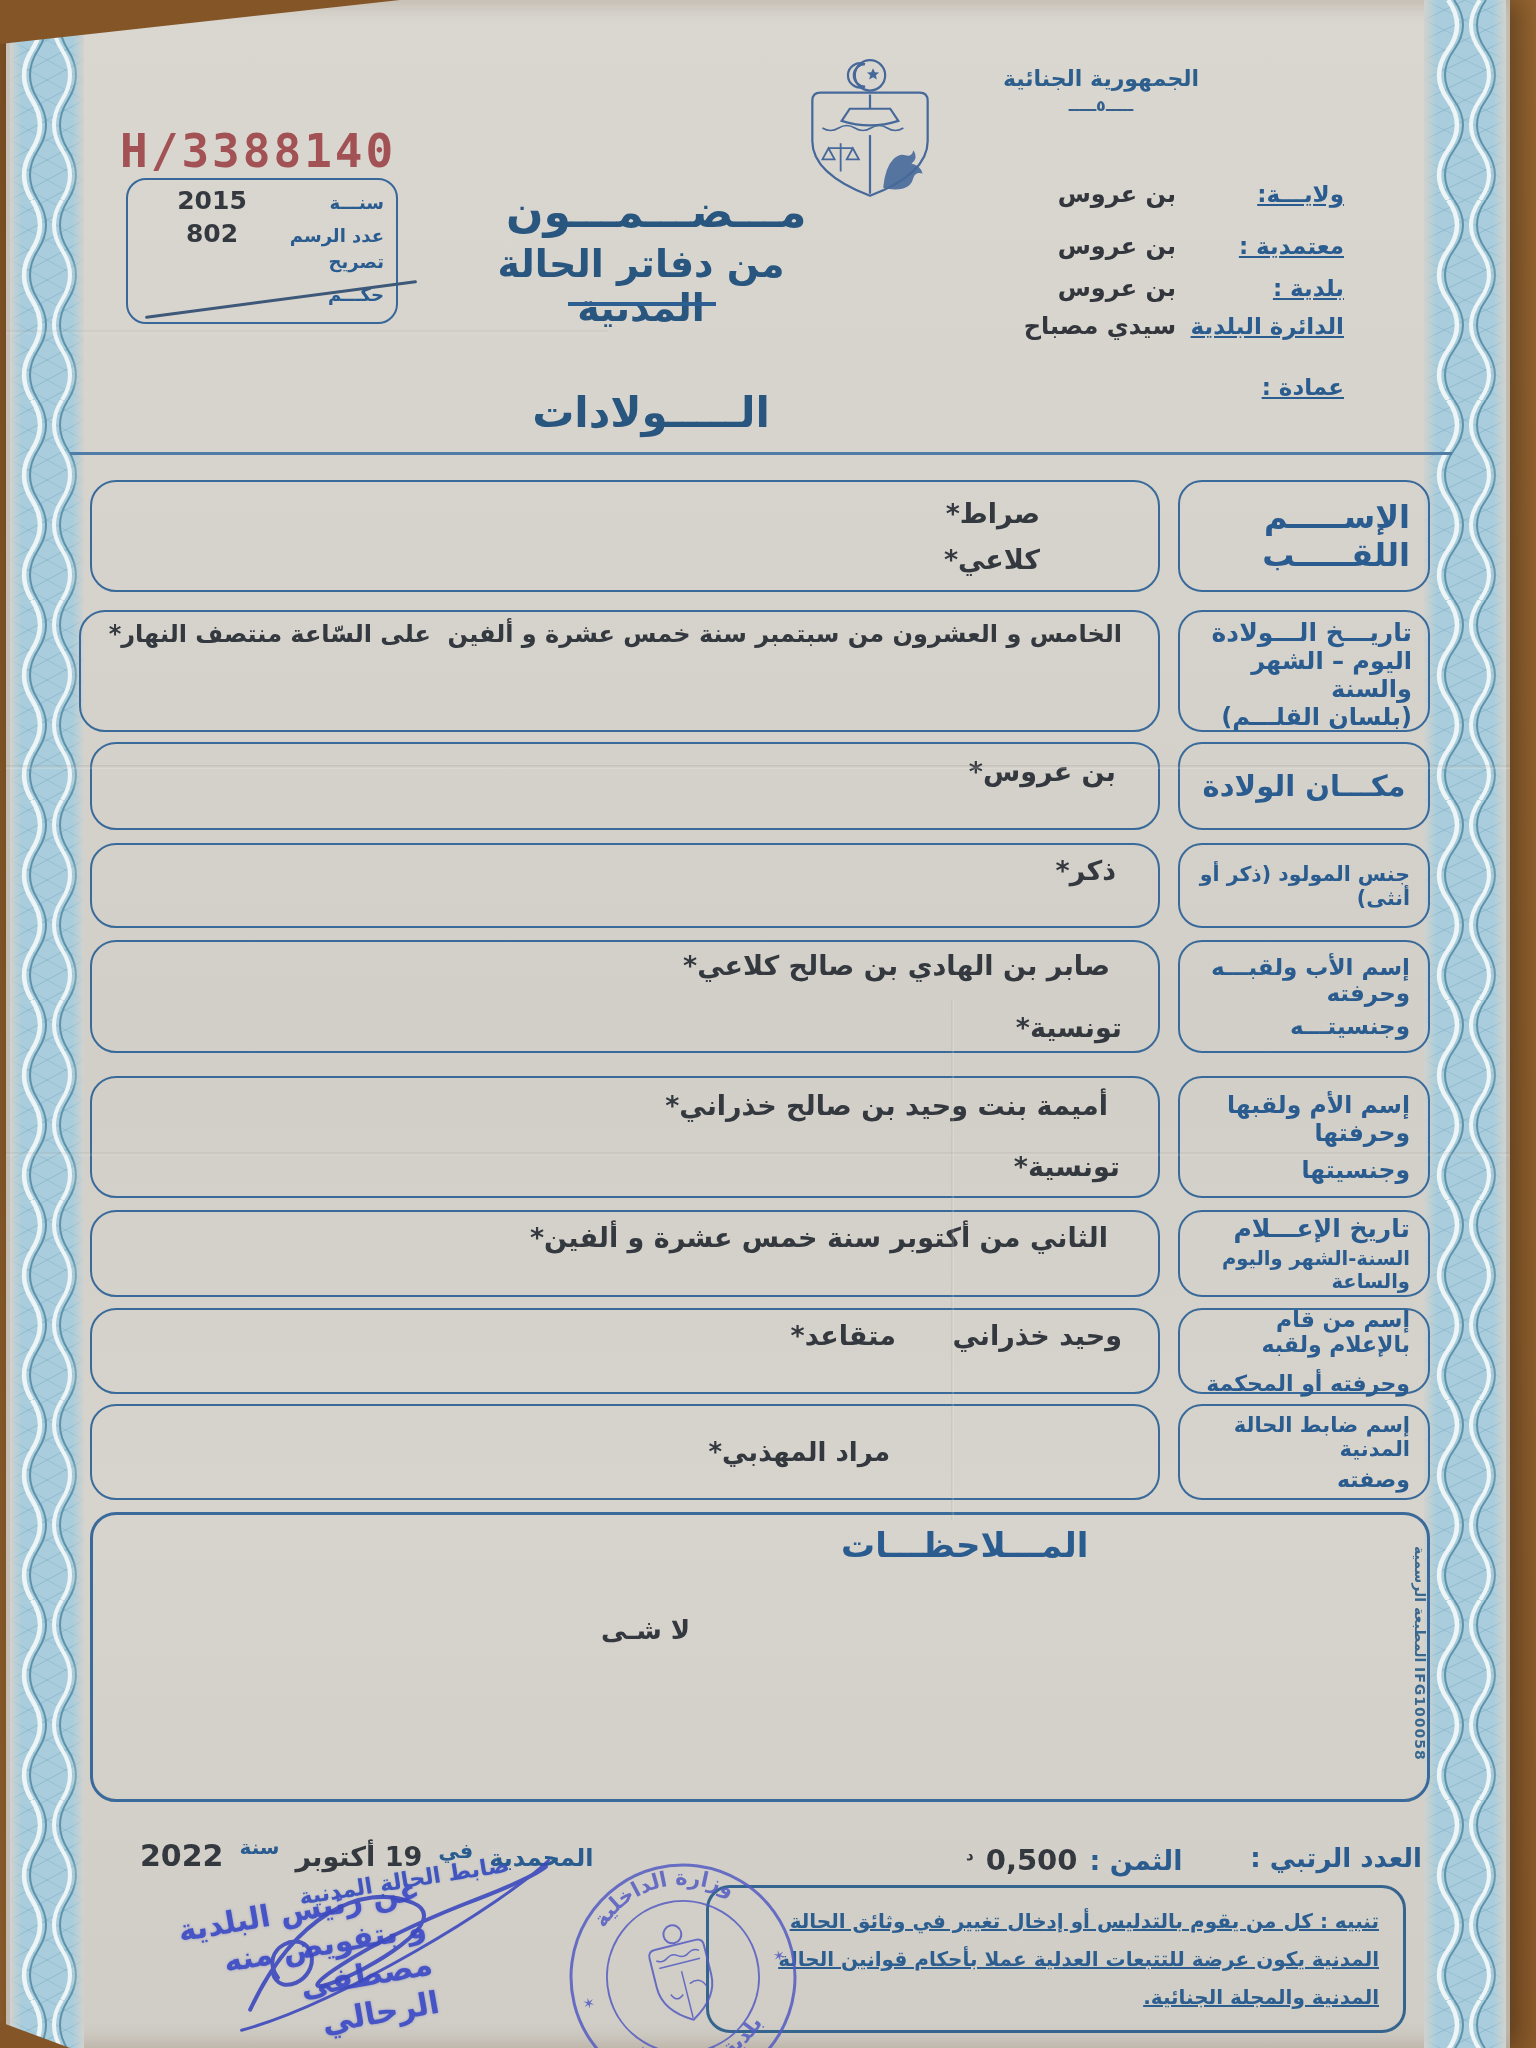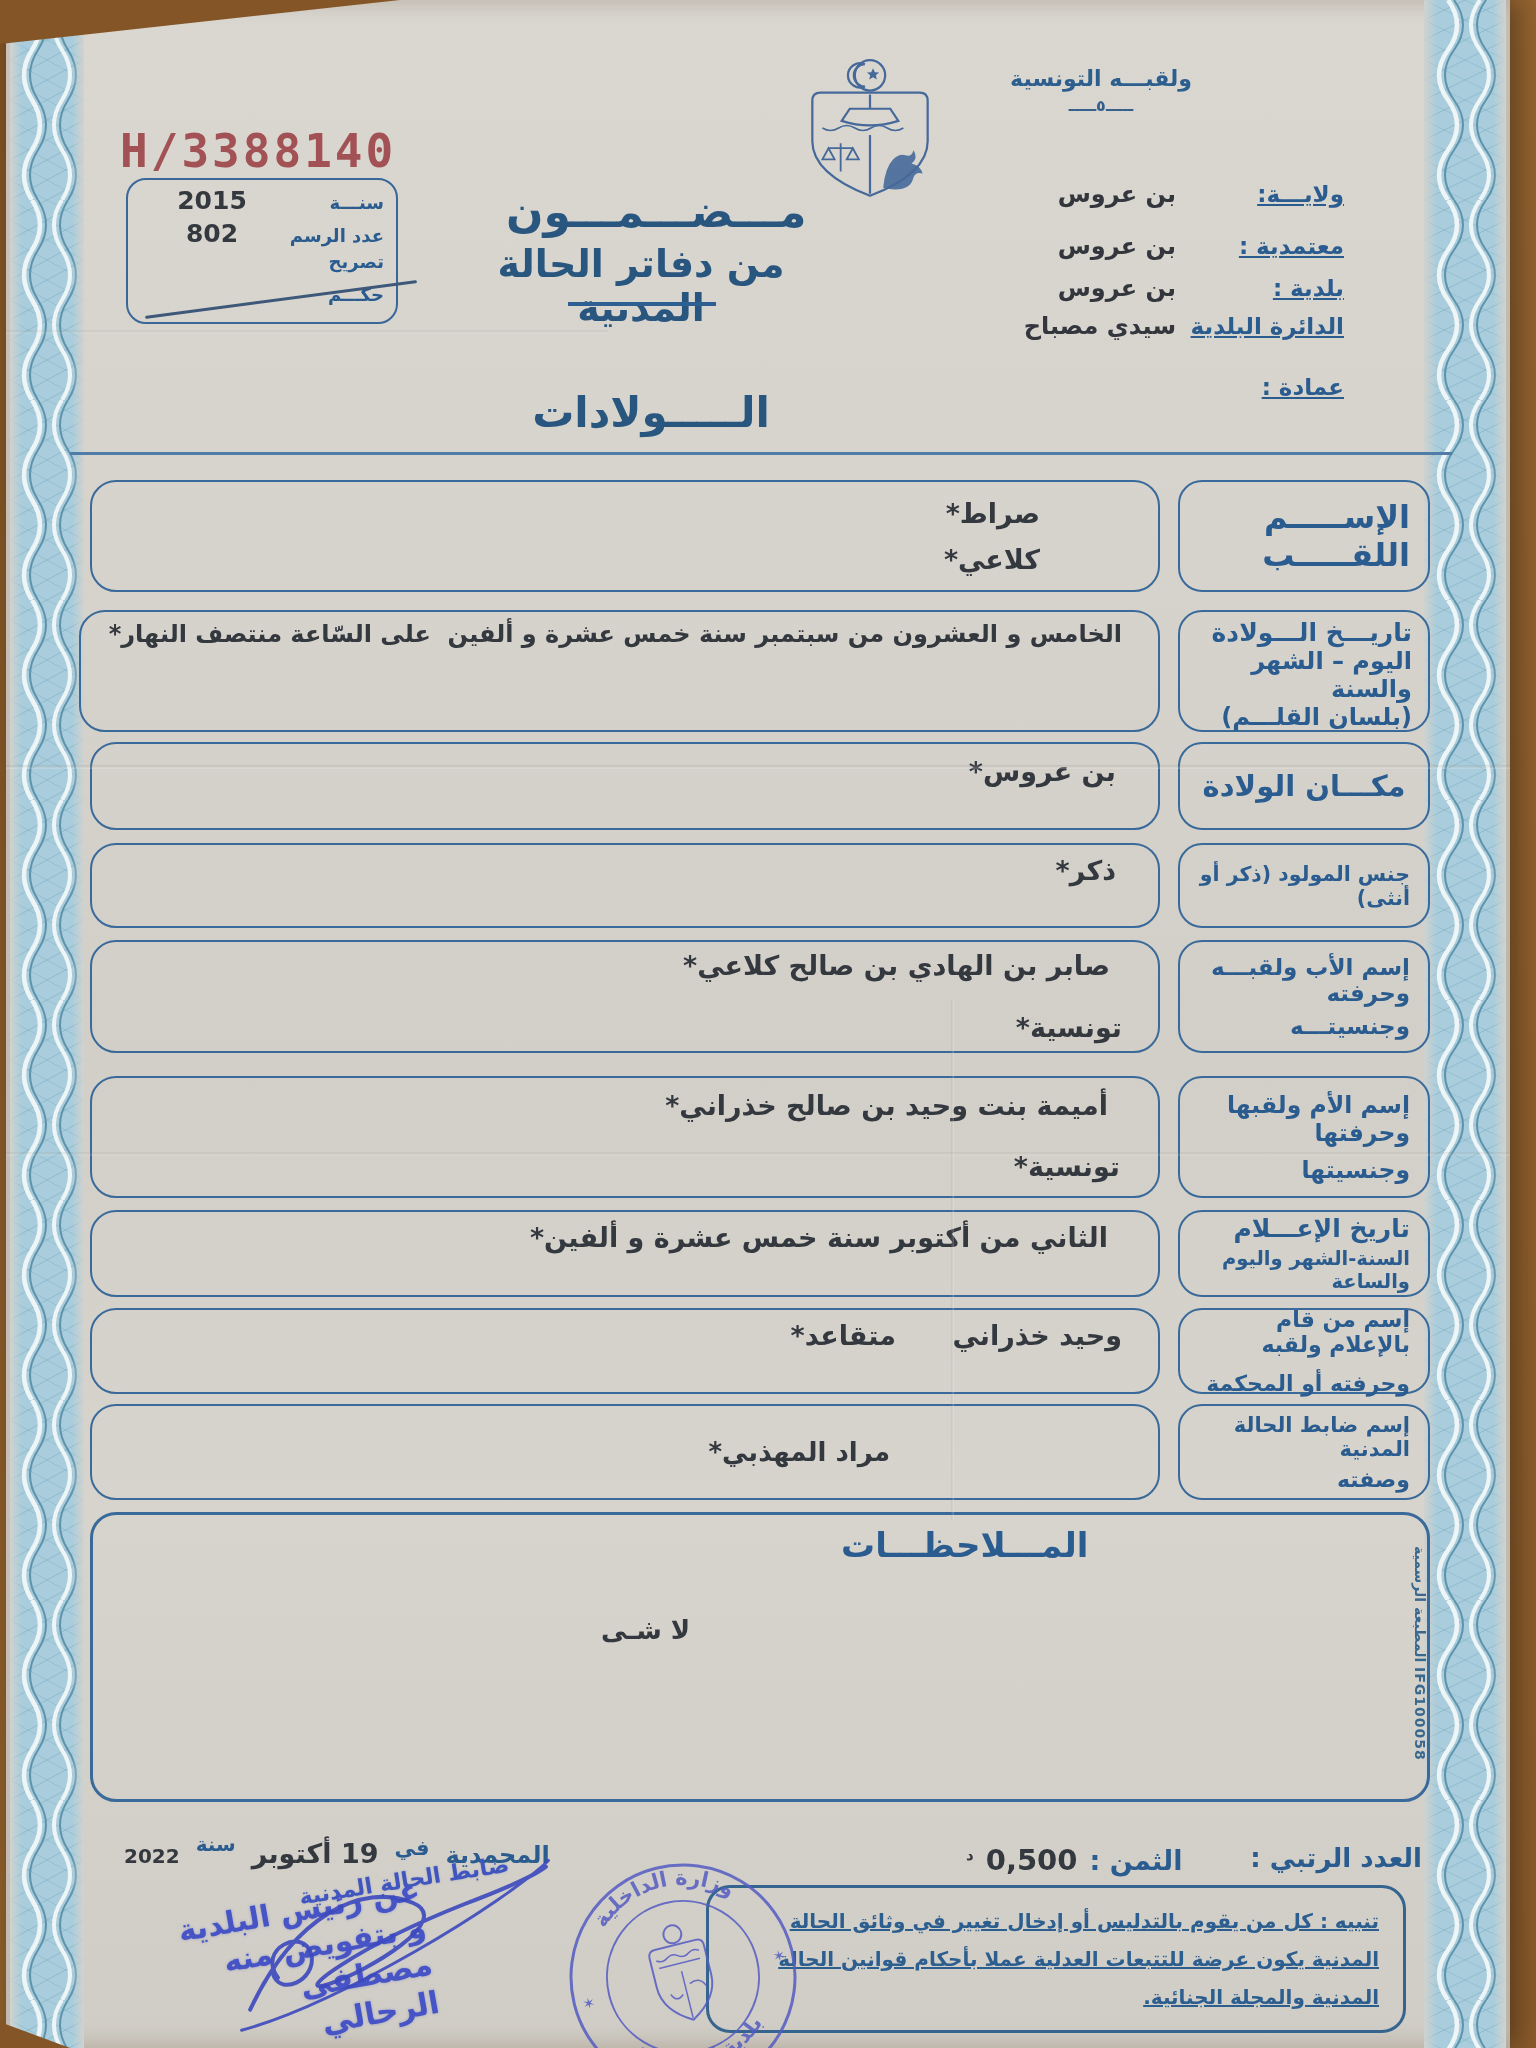--- a/index.html
+++ b/index.html
@@ -155,21 +155,21 @@
       <path d="M88 14 l1.8 3.8 4.2 .4 -3.2 2.8 1 4.1 -3.8-2.2 -3.8 2.2 1-4.1 -3.2-2.8 4.2-.4z" fill="#46699a" stroke="none"></path>
       <path d="M28 46 Q28 38 36 38 L134 38 Q142 38 142 46 L142 86 Q142 118 85 140 Q28 118 28 86 Z"></path>
       <path d="M85 40 V54 M65 54 L105 54 L113 66 Q85 75 57 66 Z"></path>
       <path d="M38 73 q8 5 16 0 q8 -5 16 0 q8 5 16 0 q8 -5 16 0 q8 5 16 0" stroke-width="1.6"></path>
       <path d="M85 80 V138"></path>
       <path d="M56 88 v28 M44 93 h24 M44 93 l-6 11 h12 z M68 93 l-6 11 h12 z" stroke-width="1.8"></path>
       <path d="M98 132 q2 -20 10 -28 q6 -6 12 -4 q6 2 8 -5 q5 8 -2 13 q9 2 11 10 q-7 -2 -9 4 q-2 9 -11 11 q-9 2 -19 -1 z" fill="#46699a" stroke="none" opacity="0.9"></path>
     </g>
   </svg>
 
-  <div class="abs title-c" style="left:990px;top:66px;width:210px;font-size:22px;color:#2d5f8e;">ولقبـــه التونسية</div>
+  <div class="abs title-c" style="left:990px;top:66px;width:210px;font-size:22px;color:#2d5f8e;">الجمهورية الجنائية</div>
   <div class="abs title-c rule-sep" style="left:990px;top:96px;width:210px;">ـــــ٥ـــــ</div>
 
   <div class="hfield" style="top:180px;">
     <span class="hl">ولايـــة:</span>
     <span class="hv">بن عروس</span>
   </div>
   <div class="hfield" style="top:232px;">
     <span class="hl">معتمدية :</span>
     <span class="hv">بن عروس</span>
   </div>
@@ -296,21 +296,21 @@
     <span class="lblb" style="font-size:27px;">الثمن :</span>
     <span class="ink" style="font-size:29px;">0,500</span>
     <span class="ink" style="font-size:15px;transform:translateY(-10px);">د</span>
   </div>
 
   <div class="datecluster">
     <span class="lblb" style="font-size:24px;">المحمدية</span>
     <span class="lblb" style="font-size:21px;transform:translateY(-8px);">في</span>
     <span class="ink" style="font-size:27px;">19 أكتوبر</span>
     <span class="lblb" style="font-size:20px;transform:translateY(-12px);">سنة</span>
-    <span class="ink" style="font-size:20px;">2022</span>
+    <span class="ink" style="font-size:30px;margin-left:16px;">2022</span>
   </div>
 
   <div class="noticebox">
     <span>تنبيه : كل من يقوم بالتدليس أو إدخال تغيير في وثائق الحالة المدنية يكون عرضة للتتبعات العدلية عملا بأحكام قوانين الحالة المدنية والمجلة الجنائية.</span>
   </div>
 
   <div class="officer-print">ضابط الحالة المدنية</div>
   <div class="stampblock">
     <div style="font-size:30px;">عن رئيس البلدية</div>
     <div style="font-size:30px;padding-left:28px;">و بتفويض منه</div>

